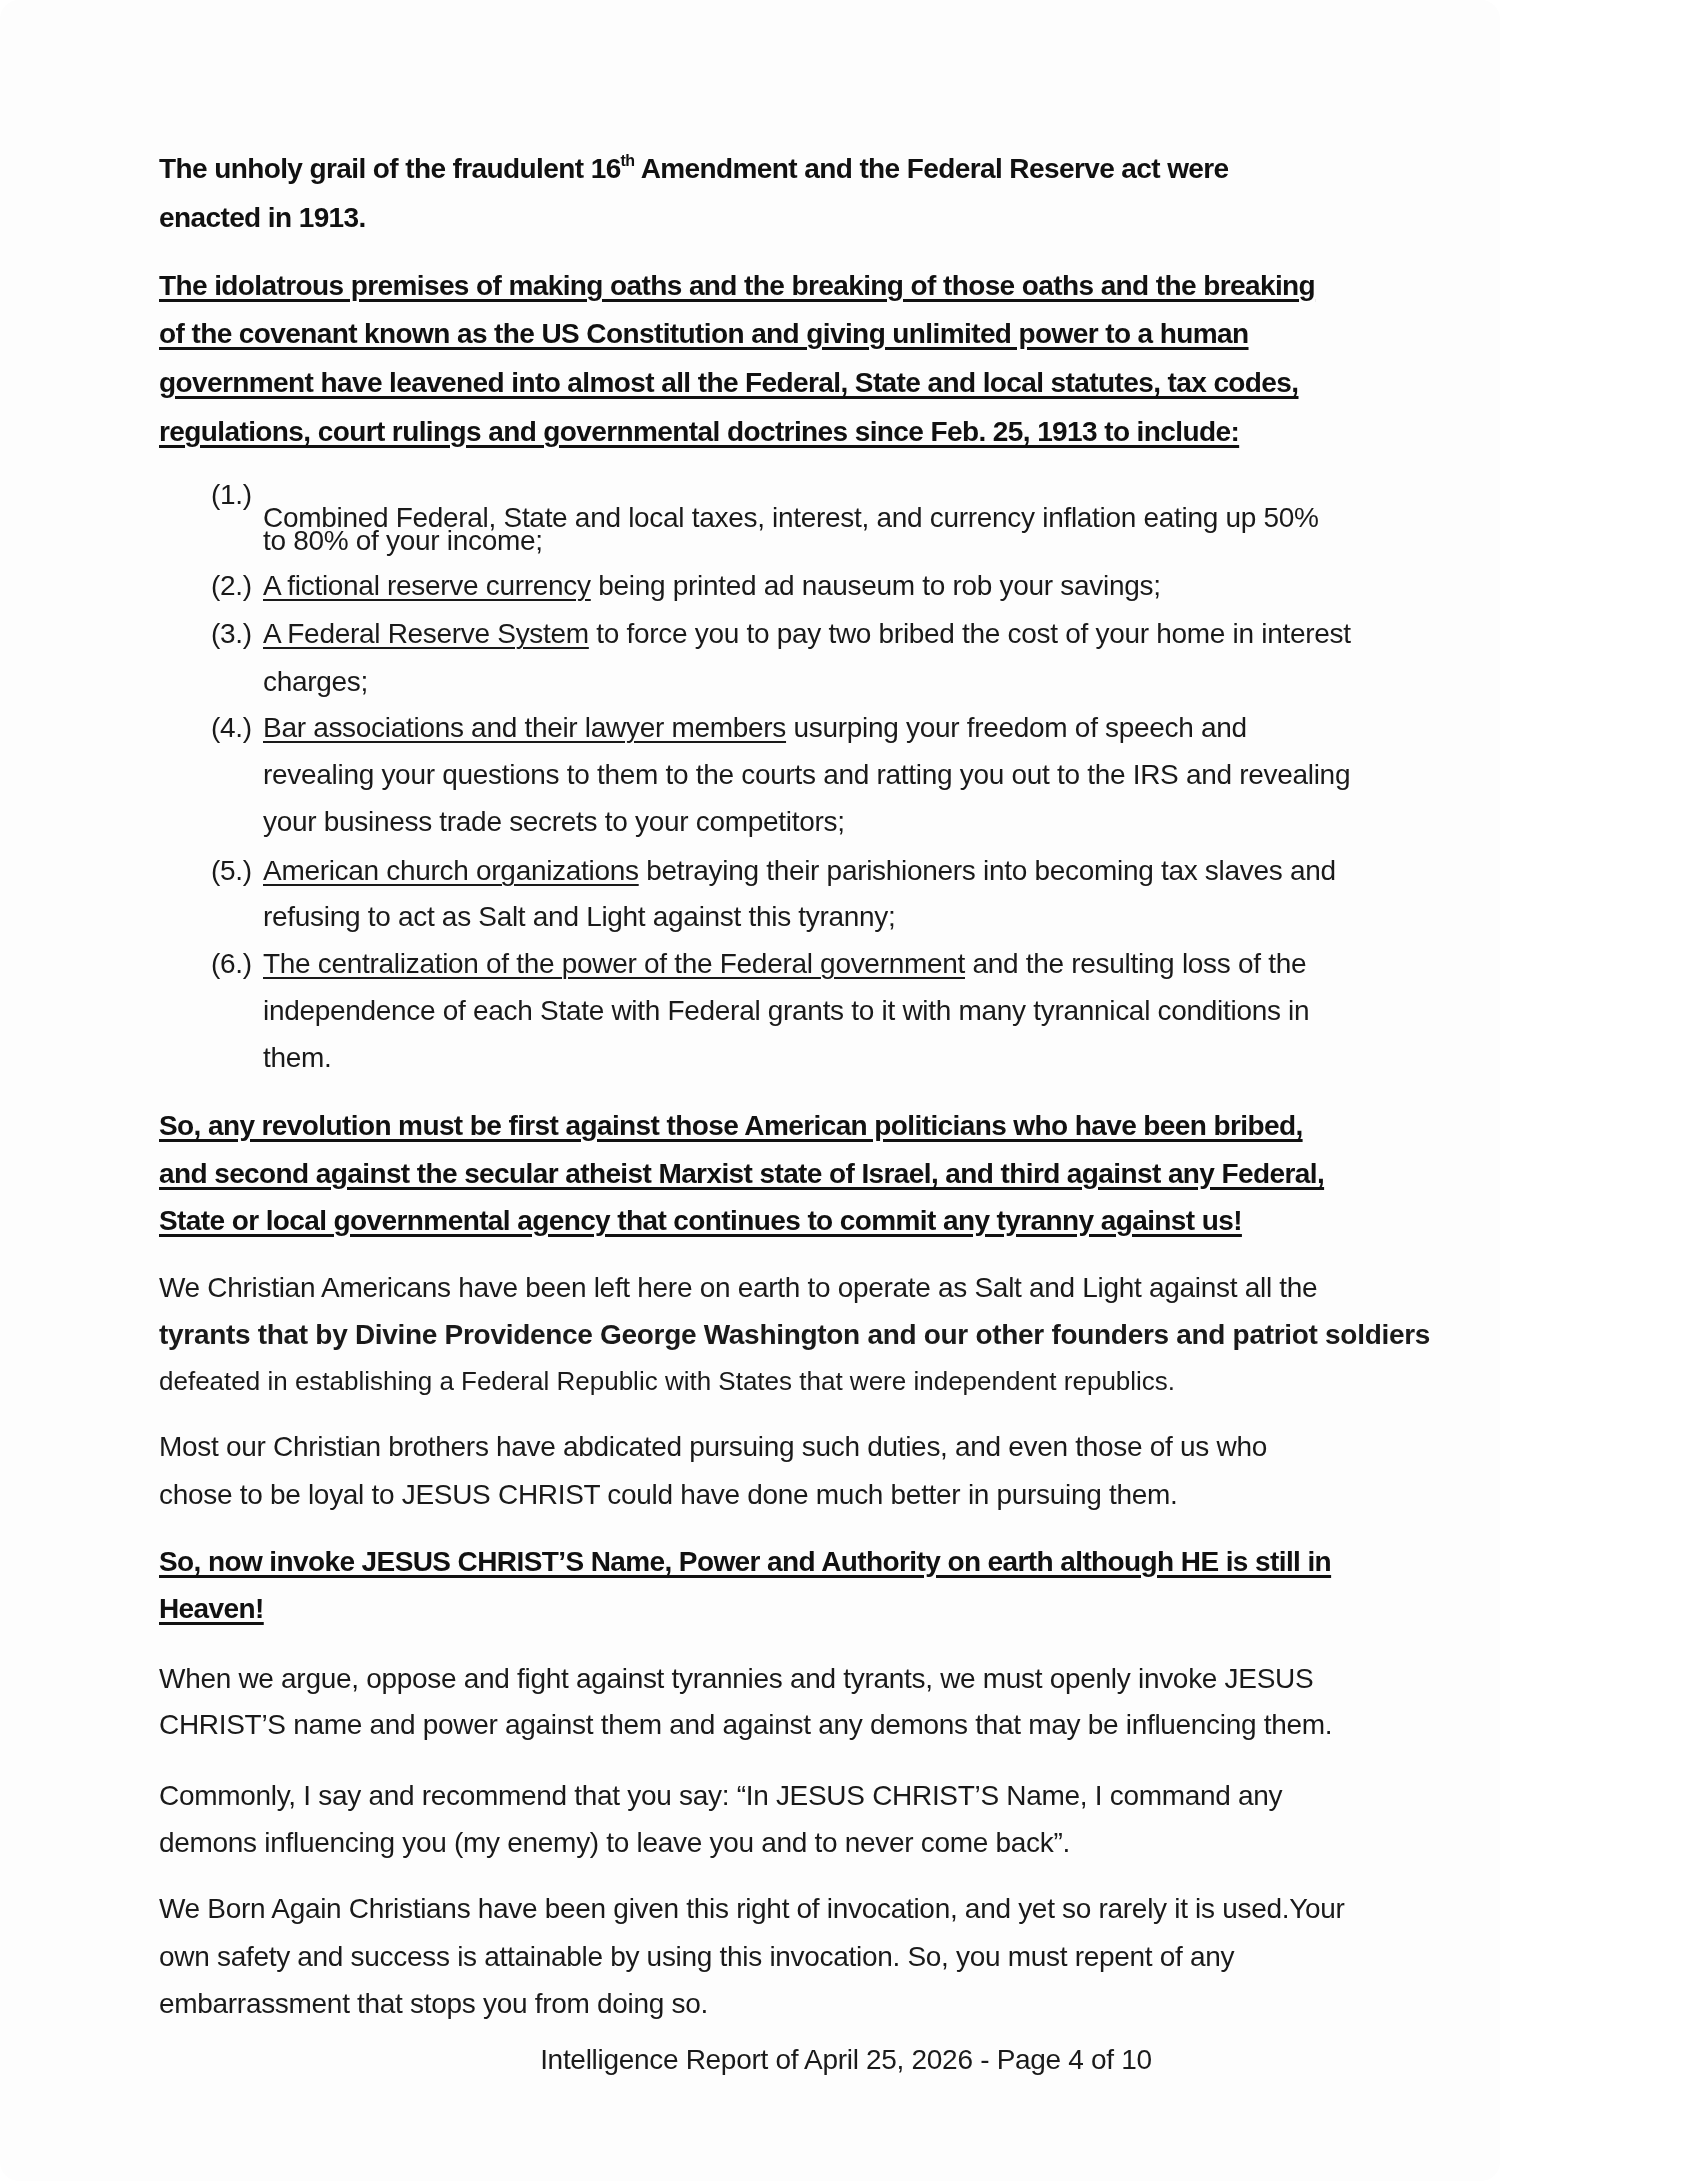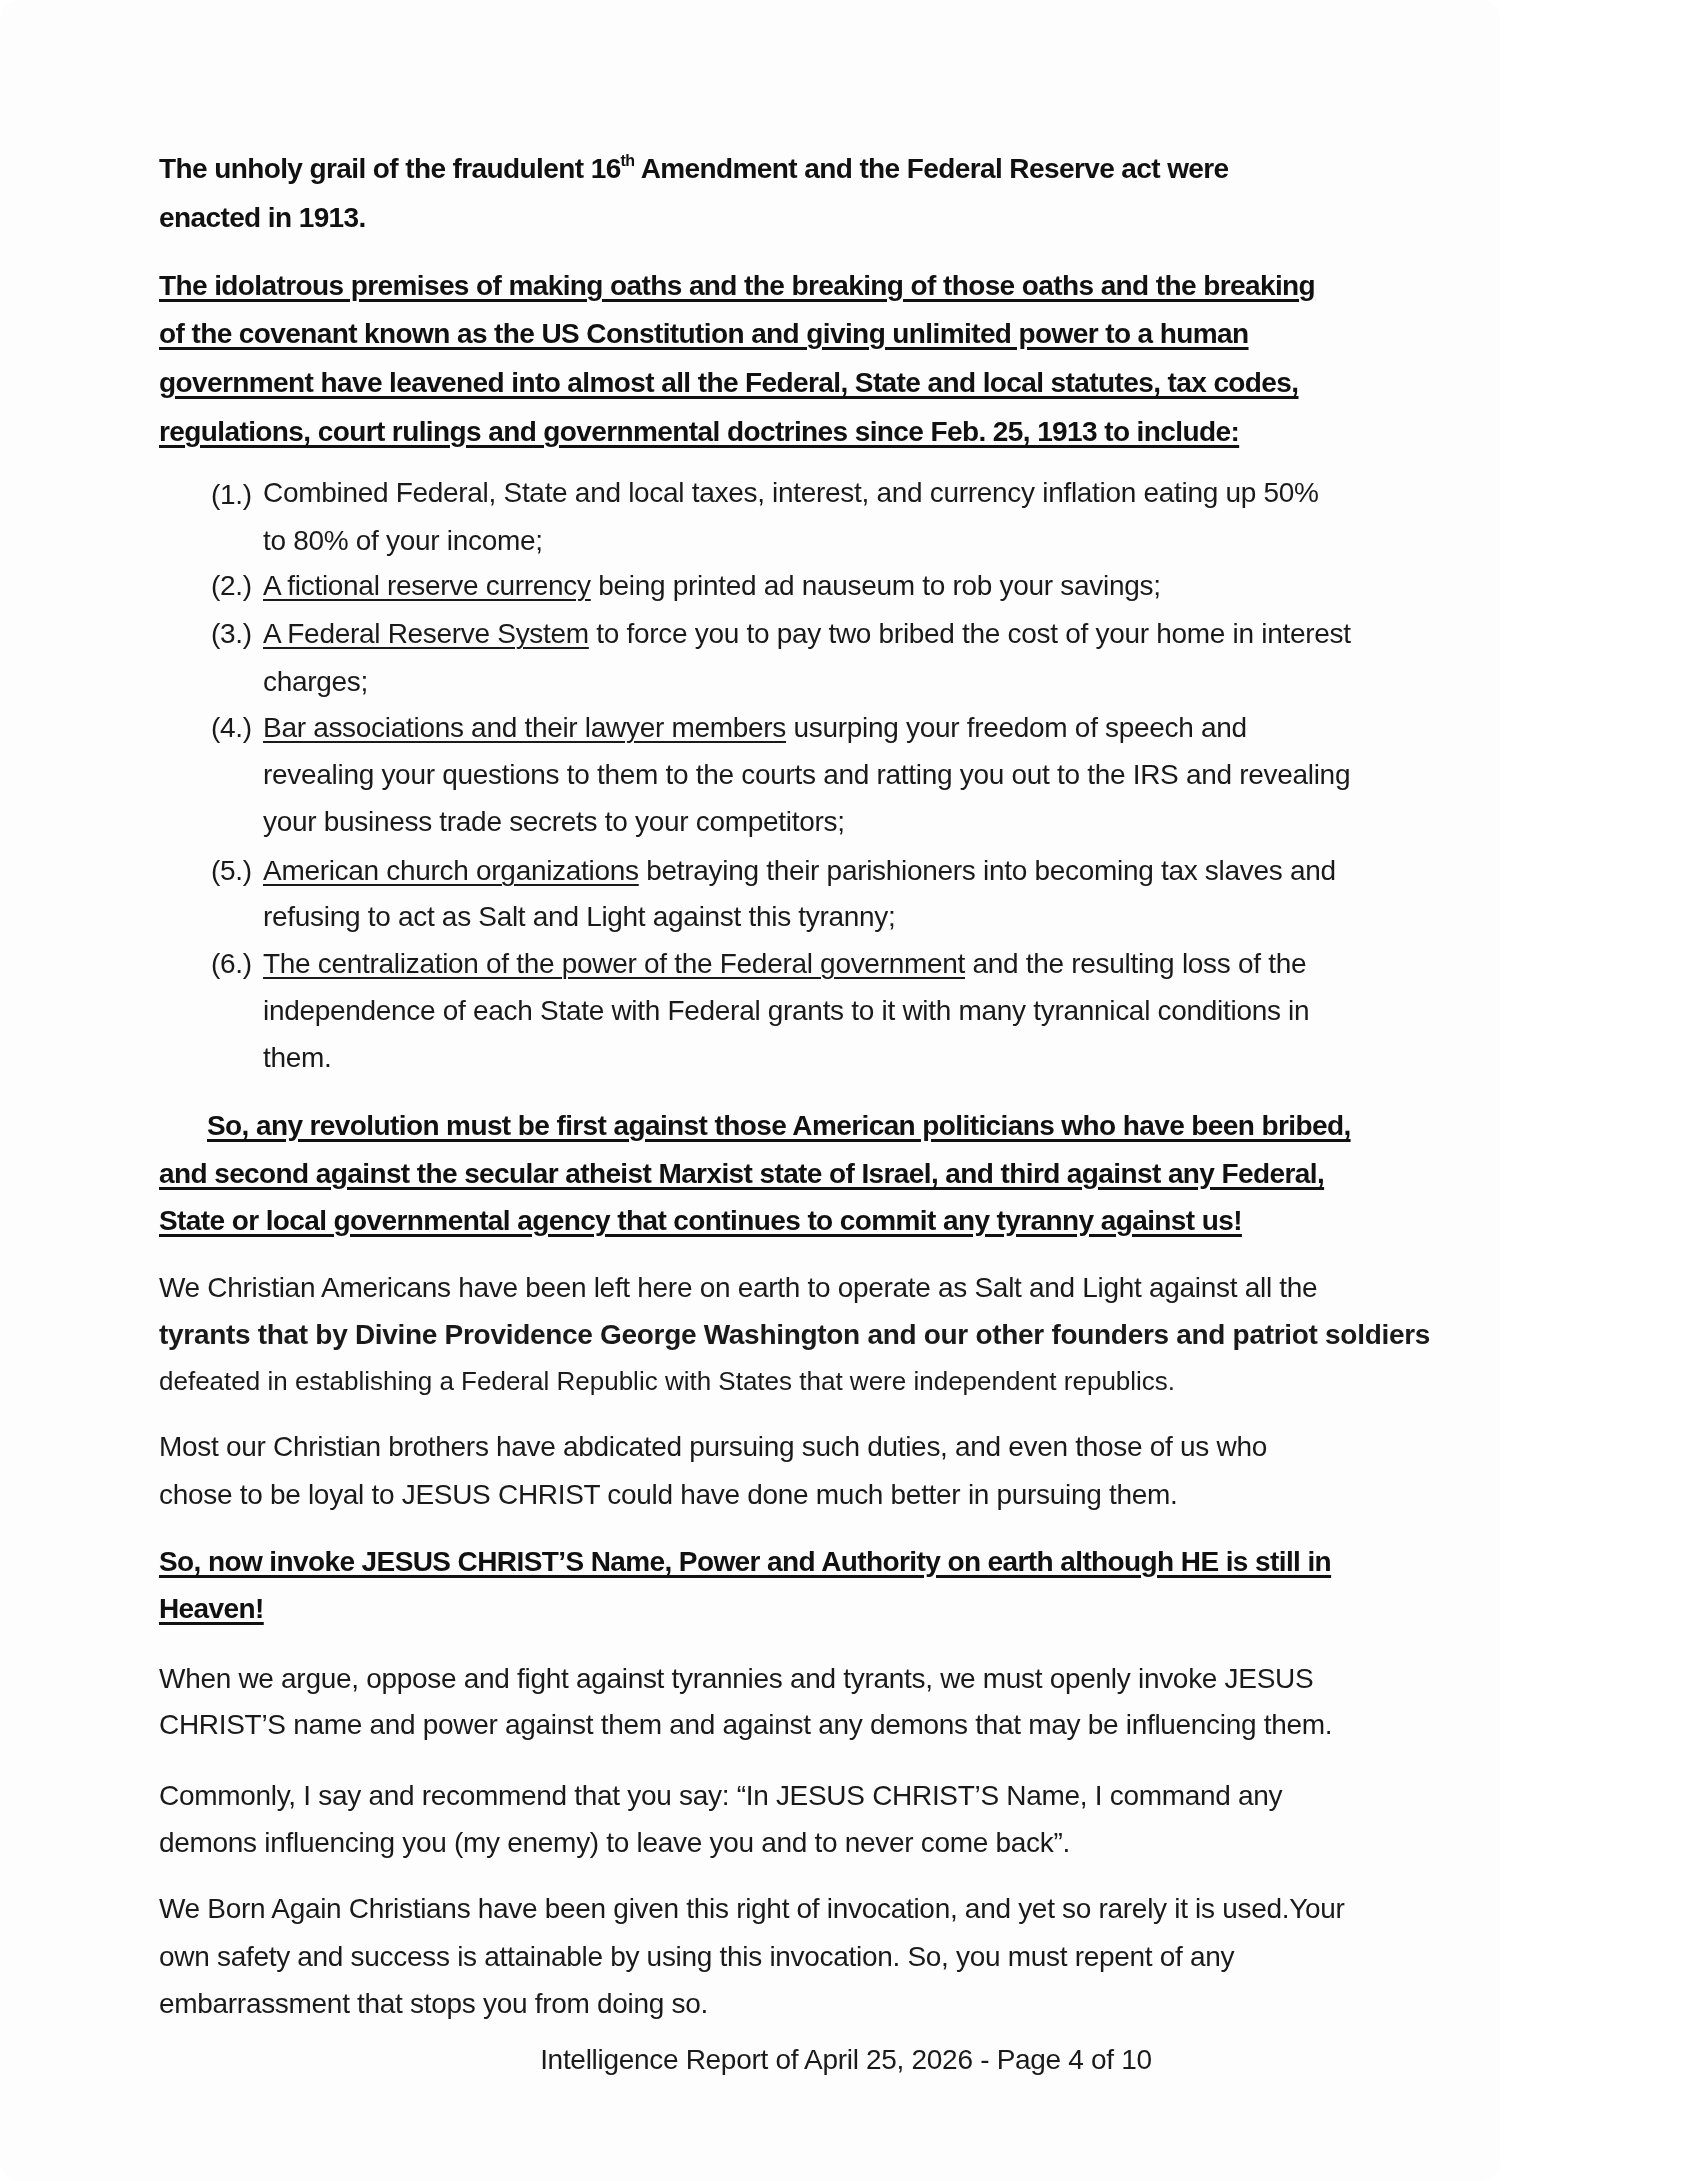--- a/index.html
+++ b/index.html
@@ -46,21 +46,21 @@
     <div class="line bold ul" style="top:272px;">The idolatrous premises of making oaths and the breaking of those oaths and the breaking</div>
     <div class="line bold ul" style="top:320px;">of the covenant known as the US Constitution and giving unlimited power to a human</div>
     <div class="line bold ul" style="top:369px;">government have leavened into almost all the Federal, State and local statutes, tax codes,</div>
     <div class="line bold ul" style="top:418px;">regulations, court rulings and governmental doctrines since Feb. 25, 1913 to include:</div>
   </div>
 
   <div class="list" style="top:0;">
 
     <div>
       <div class="num" style="top:481px;">(1.)</div>
-      <div class="item-text" style="top:479px;text-align:center;">Combined Federal, State and local taxes, interest, and currency inflation eating up 50%</div>
+      <div class="item-text" style="top:504px;text-align:center;">Combined Federal, State and local taxes, interest, and currency inflation eating up 50%</div>
       <div class="item-text" style="top:527px;">to 80% of your income;</div>
     </div>
 
     <div>
       <div class="num" style="top:572px;">(2.)</div>
       <div class="item-text" style="top:572px;"><span class="ul">A fictional reserve currency</span><span> being printed ad nauseum to rob your savings;</span></div>
     </div>
 
     <div>
       <div class="num" style="top:620px;">(3.)</div>
@@ -83,21 +83,21 @@
 
     <div>
       <div class="num" style="top:950px;">(6.)</div>
       <div class="item-text" style="top:950px;"><span class="ul">The centralization of the power of the Federal government</span><span> and the resulting loss of the</span></div>
       <div class="item-text" style="top:997px;">independence of each State with Federal grants to it with many tyrannical conditions in</div>
       <div class="item-text" style="top:1044px;">them.</div>
     </div>
   </div>
 
   <div class="block" style="top:0;">
-    <div class="line bold ul" style="top:1112px;margin-left:48px;">So, any revolution must be first against those American politicians who have been bribed,</div>
+    <div class="line bold ul" style="top:1112px;">So, any revolution must be first against those American politicians who have been bribed,</div>
     <div class="line bold ul" style="top:1160px;">and second against the secular atheist Marxist state of Israel, and third against any Federal,</div>
     <div class="line bold ul" style="top:1207px;">State or local governmental agency that continues to commit any tyranny against us!</div>
   </div>
 
   <div class="block" style="top:0;">
     <div class="line" style="top:1274px;">We Christian Americans have been left here on earth to operate as Salt and Light against all the</div>
     <div class="line" style="top:1321px;font-weight:bold;">tyrants that by Divine Providence George Washington and our other founders and patriot soldiers</div>
     <div class="line" style="top:1368px; letter-spacing:0px; font-size:26px;">defeated in establishing a Federal Republic with States that were independent republics.</div>
   </div>
 

